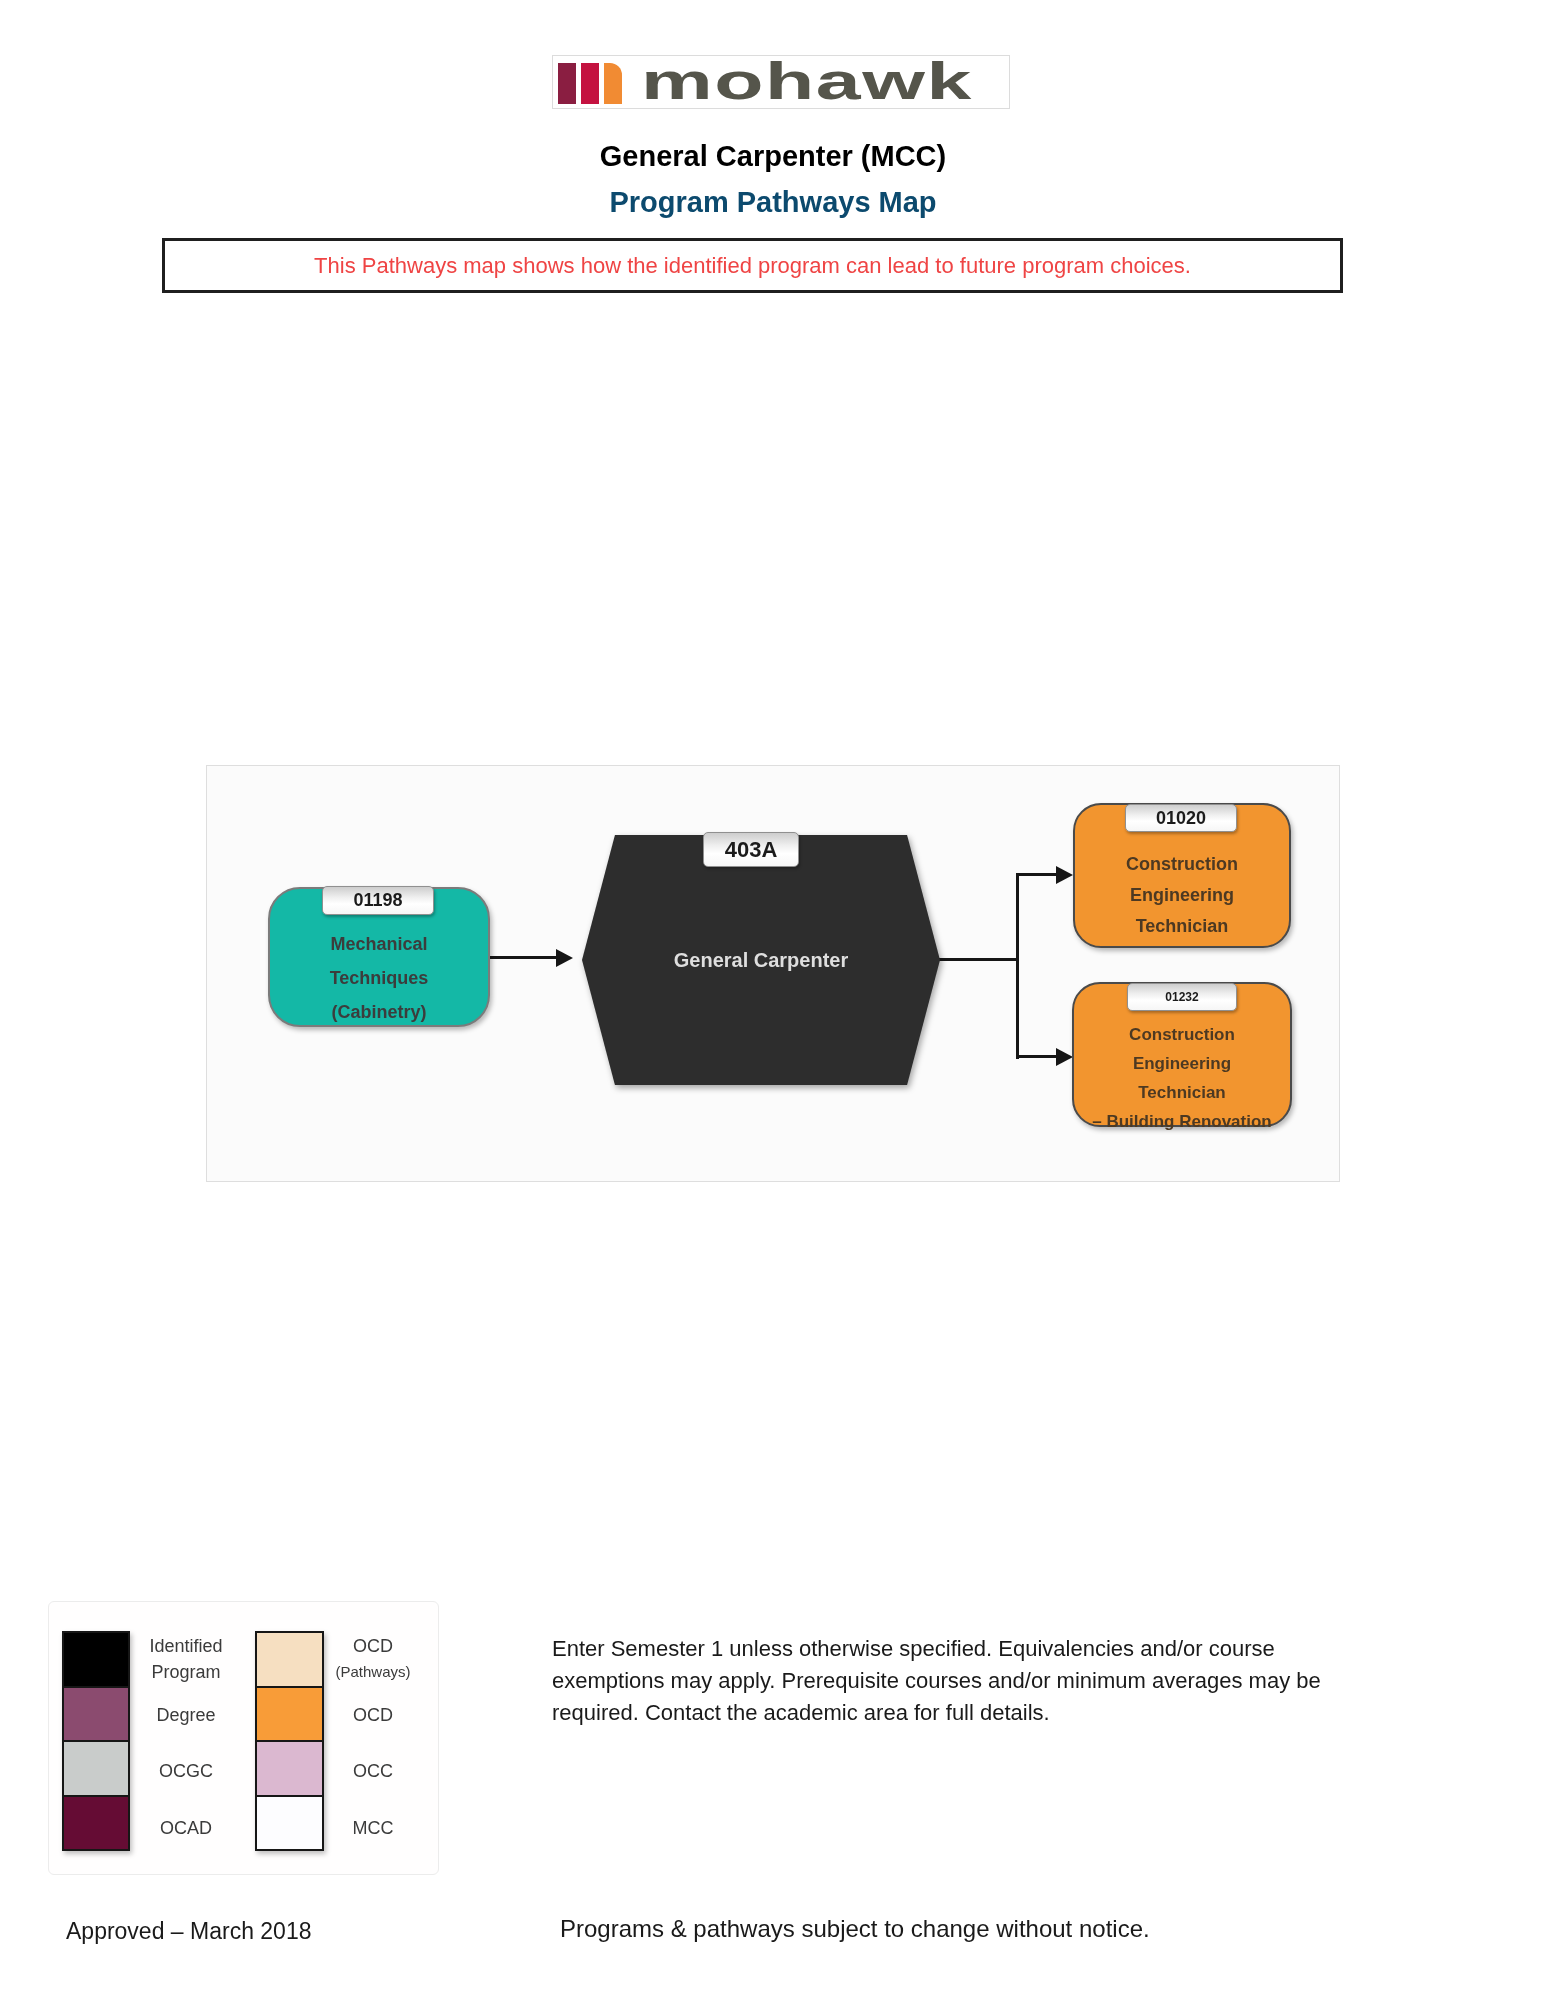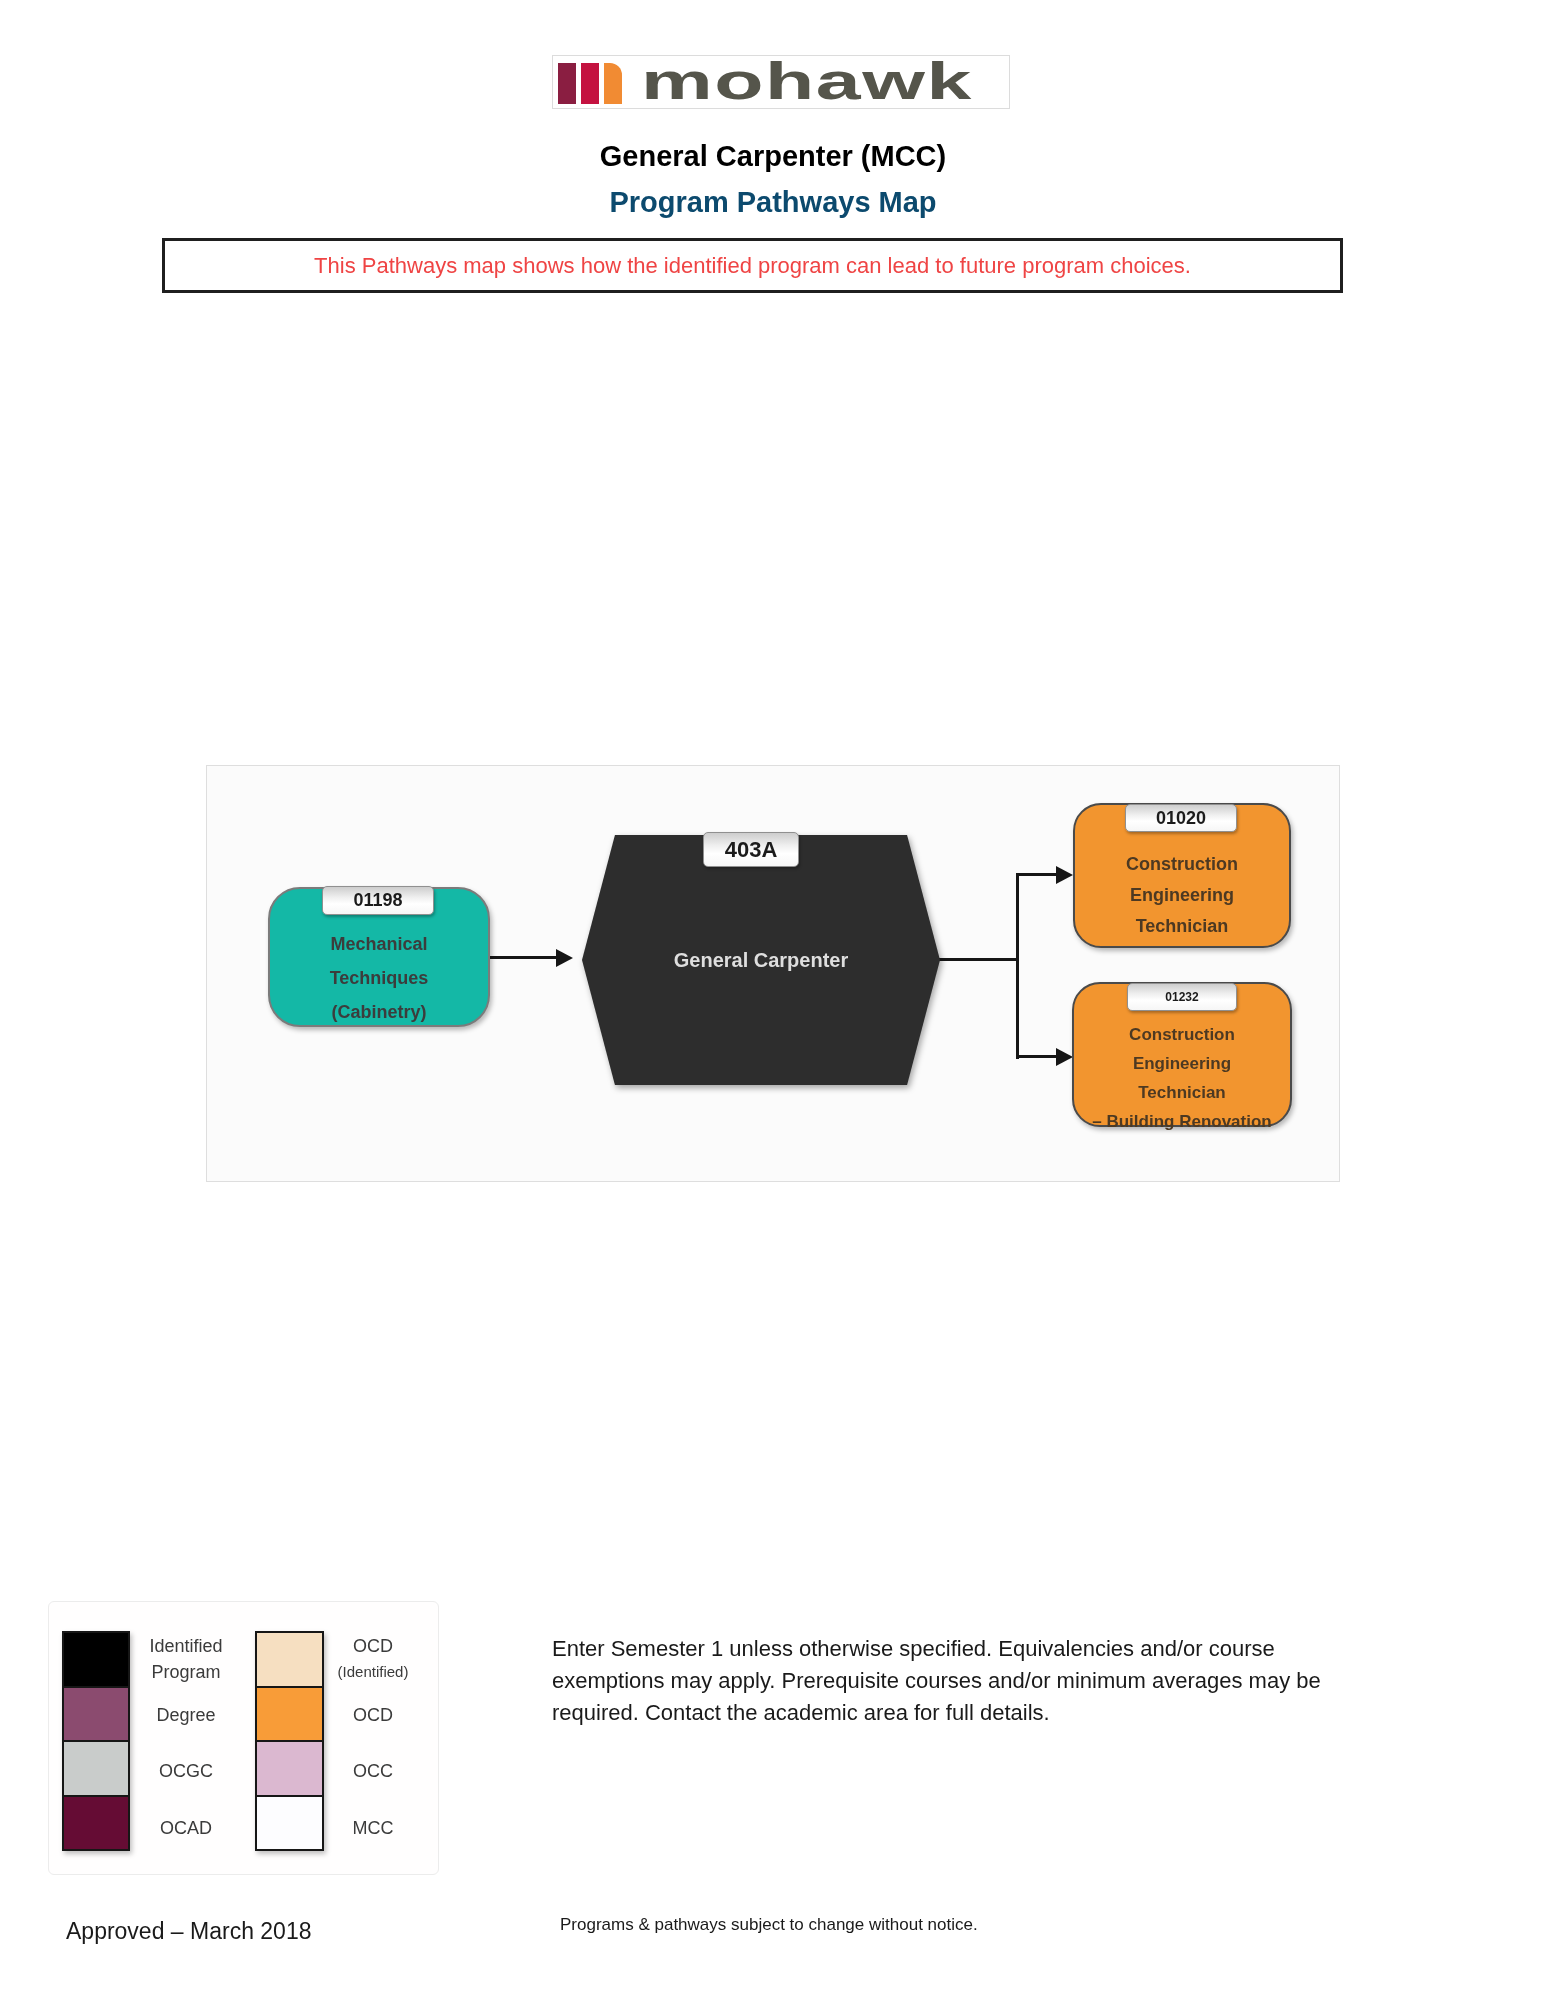--- a/index.html
+++ b/index.html
@@ -73,21 +73,21 @@
   .swatch + .swatch{margin-top:-2px;}
   .sw-col1{left:62px;top:1631px;}
   .sw-col2{left:255px;top:1631px;width:69px;}
   .legend-label{position:absolute;text-align:center;color:#3b3b3b;font-size:18px;line-height:26px;}
   .legend-label .small{font-size:15px;}
   
   .note{position:absolute;left:552px;top:1633px;width:930px;
         font-size:22px;line-height:32px;color:#1a1a1a;}
   .note span{display:block;white-space:nowrap;}
   .approved{position:absolute;left:66px;top:1918px;font-size:23px;color:#1a1a1a;}
-  .notice{position:absolute;left:560px;top:1915px;font-size:17px;color:#1a1a1a;}
+  .notice{position:absolute;left:560px;top:1915px;font-size:24px;color:#1a1a1a;}
 </style>
 </head>
 <body>
 
 <div id="page">
 
   <div class="logo">
     <span class="bar bar1" style="background: rgb(138, 30, 65);"></span>
     <span class="bar bar2" style="background: rgb(196, 18, 64);"></span>
     <span class="bar bar3" style="background: rgb(241, 139, 51);"></span>
@@ -166,21 +166,21 @@
 
   <div class="swatch-col sw-col2">
     <div class="swatch" style="height: 57px; background: rgb(246, 223, 193);"></div>
     <div class="swatch" style="height: 56px; background: rgb(248, 156, 56);"></div>
     <div class="swatch" style="height: 57px; background: rgb(219, 184, 208);"></div>
     <div class="swatch" style="height: 56px; background: rgb(253, 253, 255);"></div>
   </div>
 
   <div class="legend-label" style="left:318px;top:1633px;width:110px;">
     <span style="display:block;">OCD</span>
-    <span class="small" style="display:block;">(Identified)</span>
+    <span class="small" style="display:block;">(Pathways)</span>
   </div>
   <div class="legend-label" style="left:318px;top:1702px;width:110px;">OCD</div>
   <div class="legend-label" style="left:318px;top:1758px;width:110px;">OCC</div>
   <div class="legend-label" style="left:318px;top:1815px;width:110px;">MCC</div>
 
   <div class="note">
     <span>Enter Semester 1 unless otherwise specified. Equivalencies and/or course</span>
     <span>exemptions may apply. Prerequisite courses and/or minimum averages may be</span>
     <span>required. Contact the academic area for full details.</span>
   </div>

